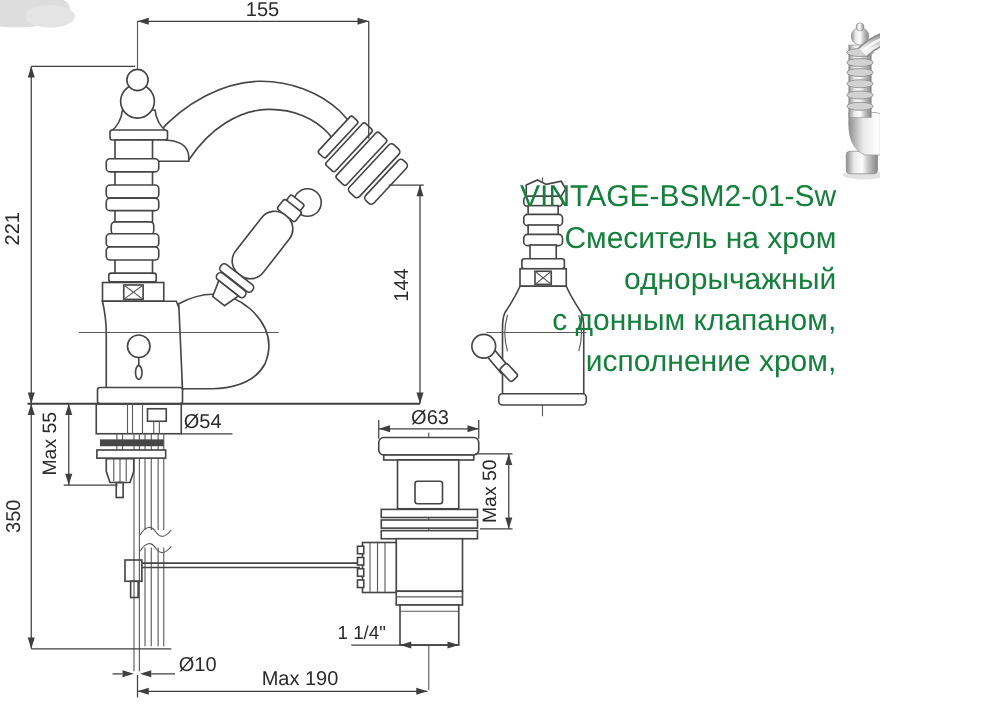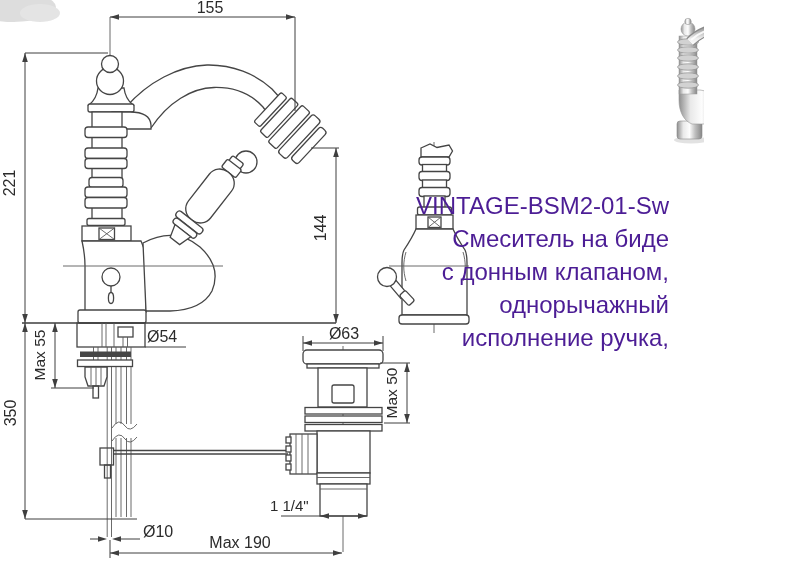--- a/index.html
+++ b/index.html
@@ -1,20 +1,20 @@
 <!DOCTYPE html>
 <html><head>
 <meta charset="utf-8">
 <style>
   html,body{margin:0;padding:0;background:#ffffff;}
   .canvas{position:relative;width:704px;height:570px;background:#ffffff;overflow:hidden;
           font-family:"Liberation Sans",sans-serif;}
   svg{position:absolute;left:0;top:0;}
   .spec{position:absolute;right:35px;top:141px;text-align:right;
-        font-size:24px;line-height:33px;color:#4c1d95;white-space:nowrap;margin-top:48px;}
+        font-size:24px;line-height:33px;color:#15803d;white-space:nowrap;}
   .spec-line{height:33px;}
   svg text{font-family:"Liberation Sans",sans-serif;fill:#2b2b2b;}
   .ln  {stroke:#454545;stroke-width:1.3;fill:none;}
   .lnF {stroke:#454545;stroke-width:1.3;fill:#ffffff;}
   .thin{stroke:#5a5a5a;stroke-width:0.9;fill:none;}
   .dim {stroke:#3f3f3f;stroke-width:1;fill:none;}
   .arr {fill:#3f3f3f;stroke:none;}
   .dk  {fill:#474747;stroke:none;}
 </style>
 </head>
@@ -298,19 +298,19 @@
       <rect x="745" y="59" width="15" height="18" rx="2" fill="url(#chV)" stroke="#8a8a8a" stroke-width="0.7"></rect>
       <line x1="745" y1="64" x2="760" y2="64" stroke="#8a8a8a" stroke-width="1"></line>
       <line x1="745" y1="68" x2="760" y2="68" stroke="#8a8a8a" stroke-width="1"></line>
       <line x1="745" y1="72" x2="760" y2="72" stroke="#8a8a8a" stroke-width="1"></line>
     </g>
   </g>
 </svg>
 
 <div class="spec">
   <div class="spec-line">VINTAGE-BSM2-01-Sw</div>
-  <div class="spec-line">Смеситель на биде</div>
+  <div class="spec-line">Смеситель на хром</div>
+  <div class="spec-line">однорычажный</div>
   <div class="spec-line">с донным клапаном,</div>
-  <div class="spec-line">однорычажный</div>
-  <div class="spec-line">исполнение ручка,</div>
+  <div class="spec-line">исполнение хром,</div>
 </div>
 
 </div>
 
 </body></html>

